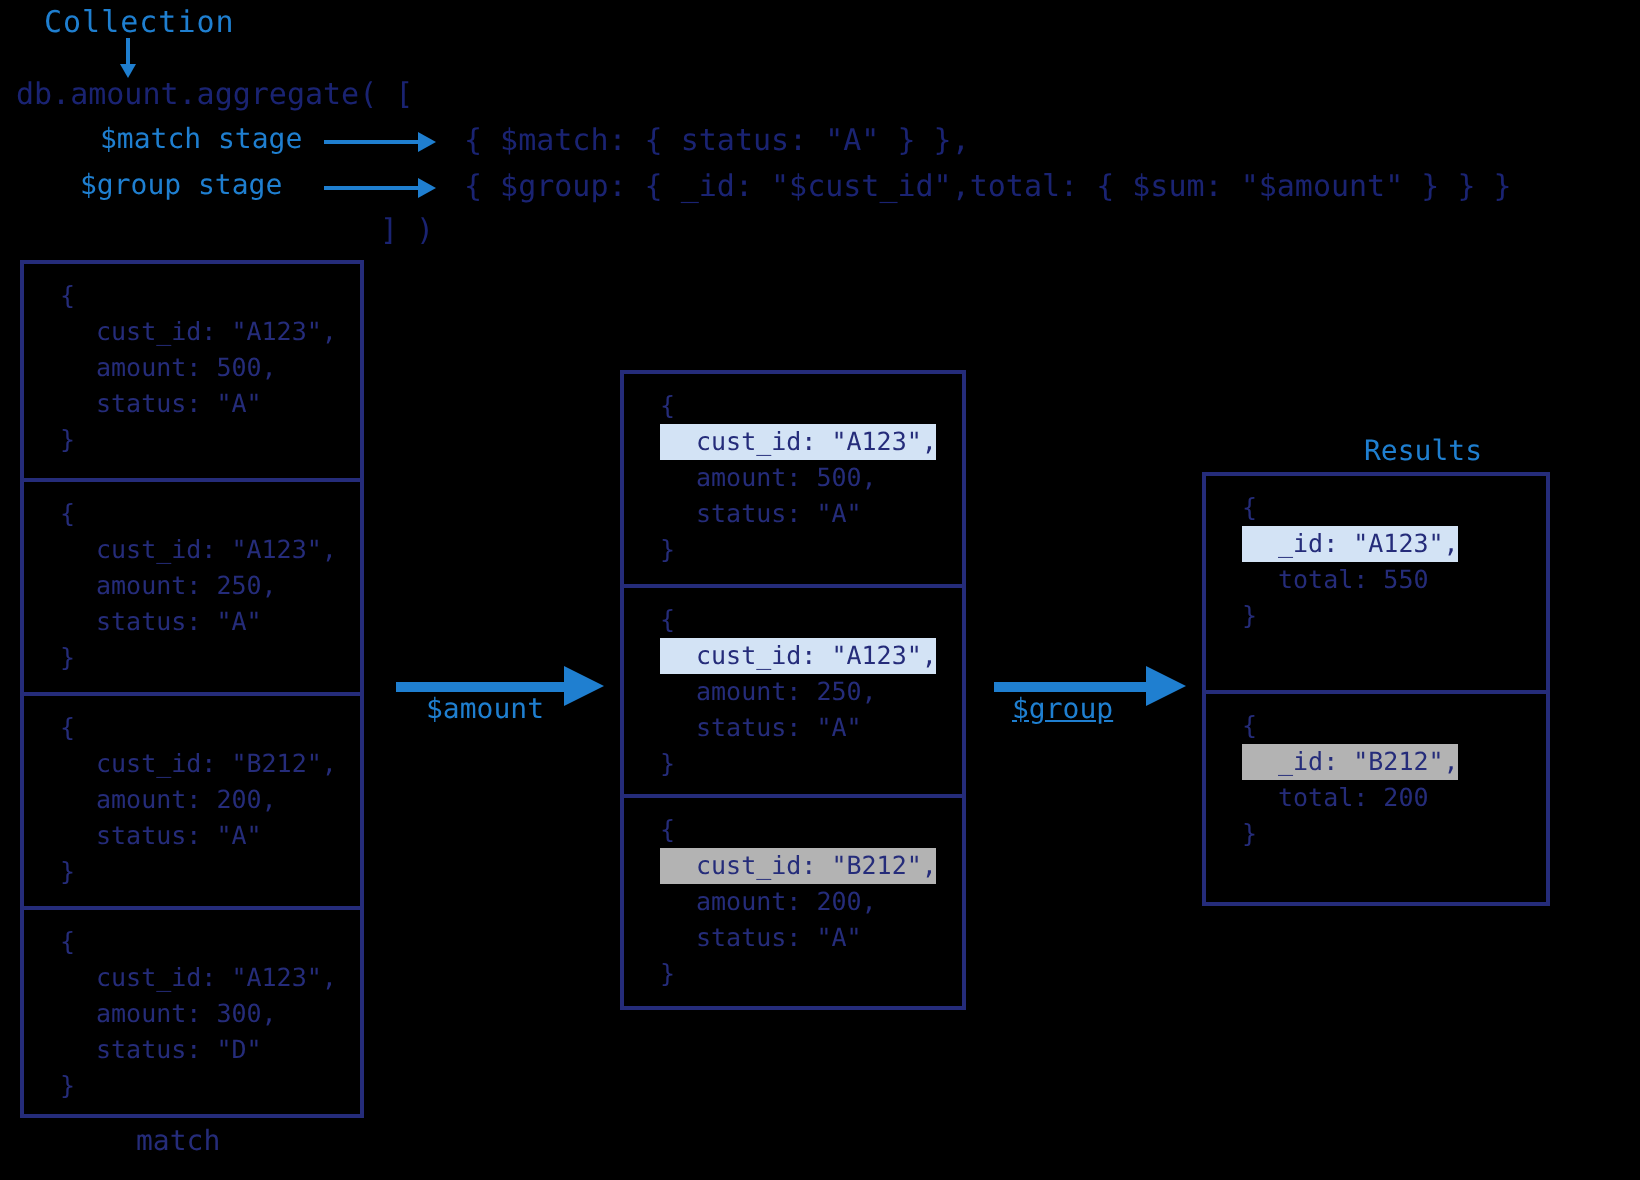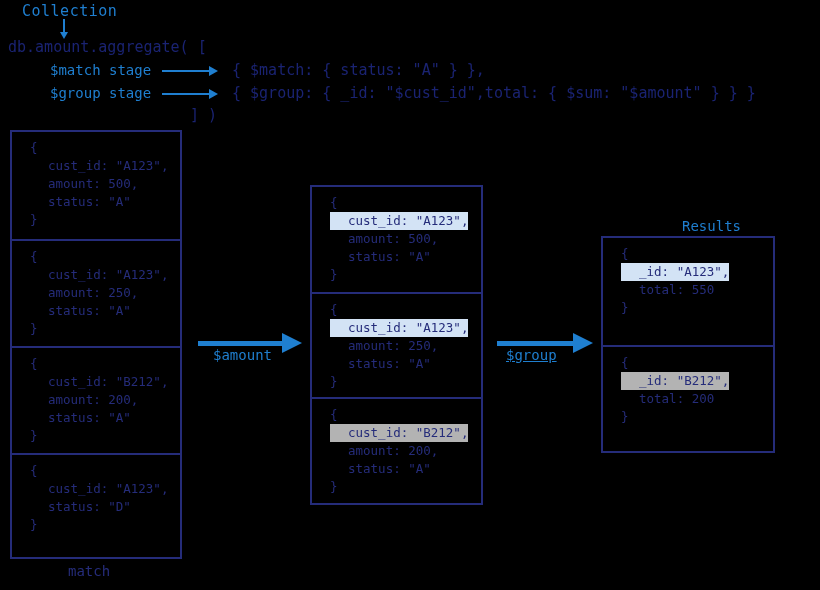--- a/index.html
+++ b/index.html
@@ -44,21 +44,21 @@
     left: 8px; top: 38px;
     font-size: 15px;
     white-space: pre;
   }
   #stage-match-label {
     left: 50px; top: 62px;
     font-size: 14px;
     white-space: pre;
   }
   #stage-group-label {
-    left: 50px; top: 85px;
+    left: 40px; top: 85px;
     font-size: 14px;
     white-space: pre;
   }
   .stage-connector {
     height: 2px;
     background: #1f7fd0;
     width: 48px;
   }
   .stage-connector::after {
     content: "";
@@ -185,20 +185,21 @@
   <div class="doc-cell">
     <span class="doc-line">{</span>
     <span class="doc-line indent">cust_id: "B212",</span>
     <span class="doc-line indent">amount: 200,</span>
     <span class="doc-line indent">status: "A"</span>
     <span class="doc-line">}</span>
   </div>
   <div class="doc-cell">
     <span class="doc-line">{</span>
     <span class="doc-line indent">cust_id: "A123",</span>
+    <span class="doc-line indent">amount: 300,</span>
     <span class="doc-line indent">status: "D"</span>
     <span class="doc-line">}</span>
   </div>
 </div>
 <div class="abs c-doc" id="orders-label">match</div>
 
 <div class="flow-arrow" id="match-arrow"></div>
 <div class="flow-label" id="match-arrow-label">$amount</div>
 
 <div class="doc-column" id="matched-column">

